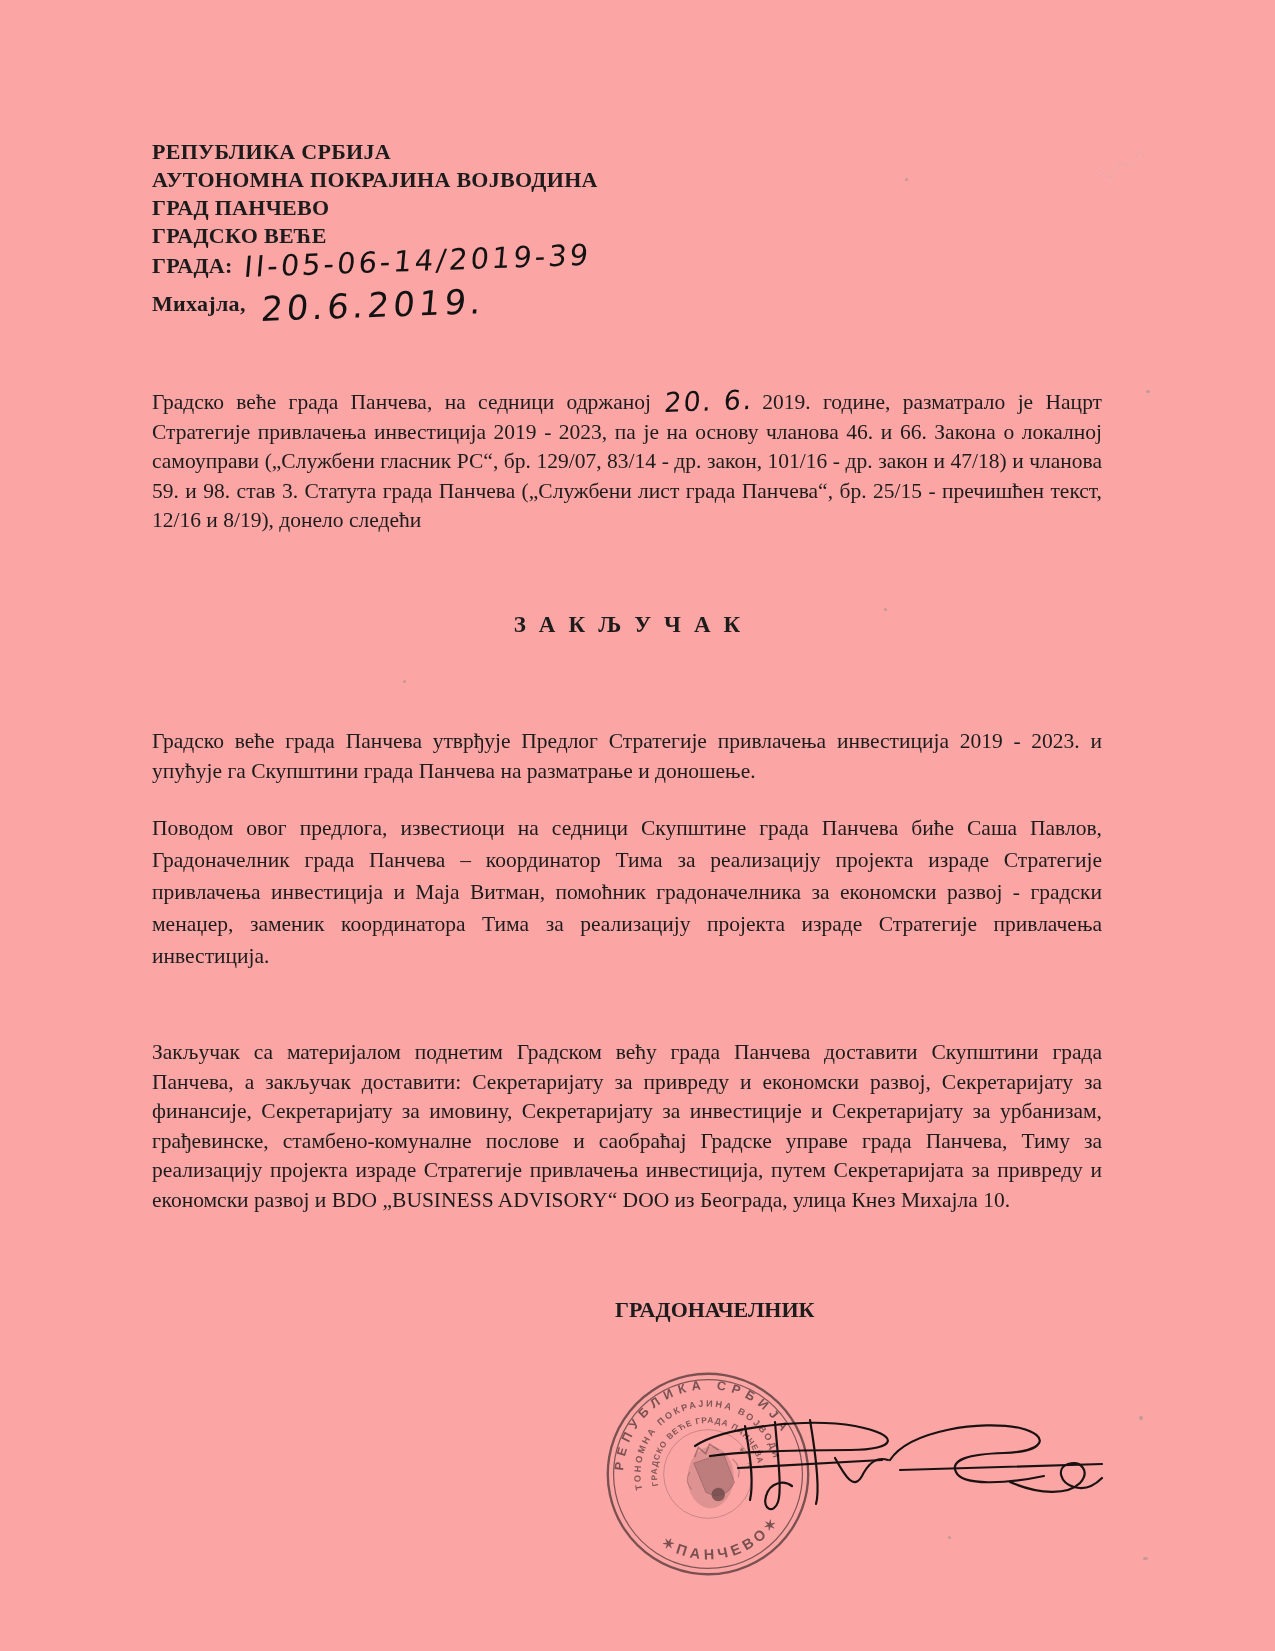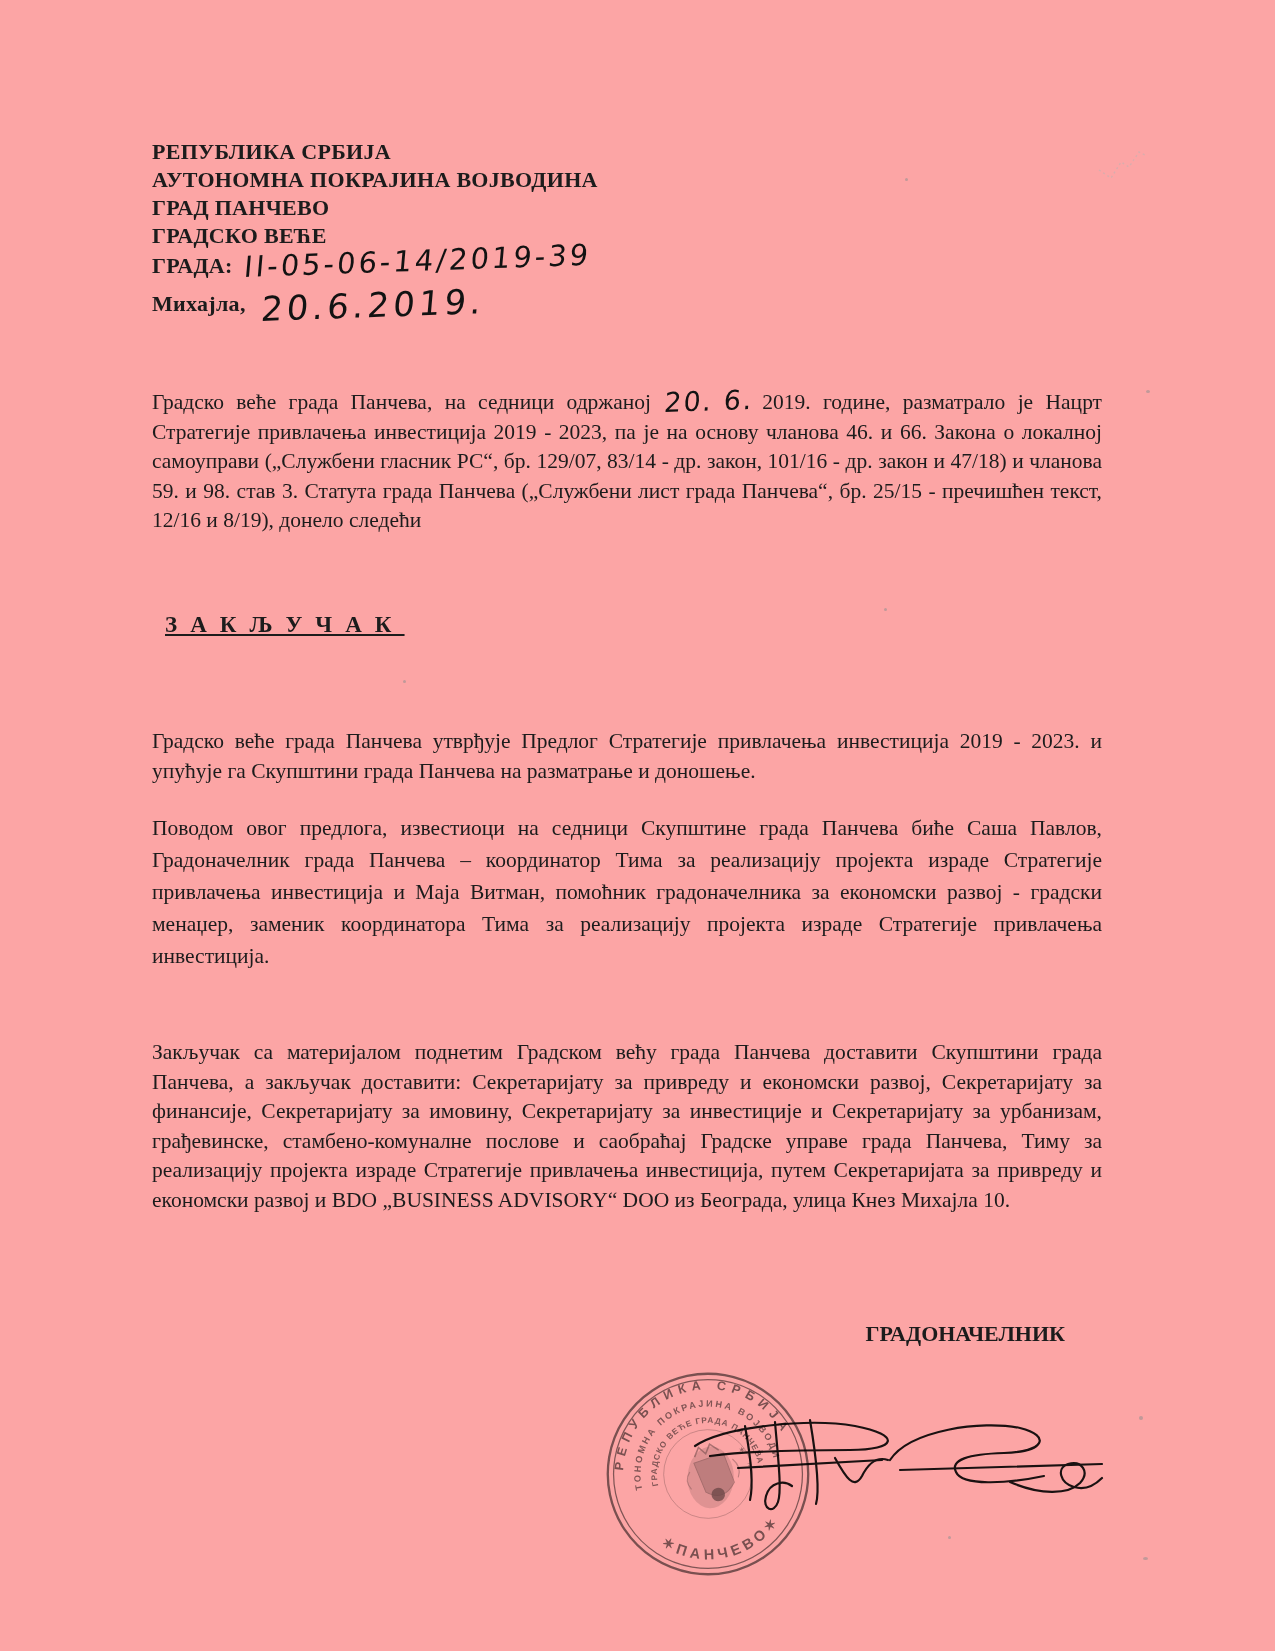--- a/index.html
+++ b/index.html
@@ -49,29 +49,29 @@
     width: 950px;
     left: 152px;
   }
   .intro { top: 388px; }
   .doc-title {
     left: 152px; top: 612px; width: 950px;
     margin: 0;
     font-size: 23px;
     font-weight: bold;
     letter-spacing: 13px;
+    text-align: center;
     text-indent: 13px;
-    text-decoration: underline;
   }
   .para1 { top: 727px; }
   .para2 { top: 812px; line-height: 32px; }
   .para3 { top: 1038px; line-height: 29.5px; }
 
   
-  .sig-block { left: 615px; top: 1295px; width: 450px; text-align: right; margin-top: 24px; }
+  .sig-block { left: 615px; top: 1295px; width: 450px; text-align: left; }
   .sig-title { font-weight: bold; font-size: 22px; line-height: 29px; white-space: nowrap; }
   .sig-name  { font-weight: bold; font-size: 23px; line-height: 31px; }
 
   
   .stamp-wrap {
     left: 602px; top: 1368px; width: 212px; height: 212px;
     transform: rotate(-12deg);
     mix-blend-mode: multiply;
     opacity: 0.88;
   }

